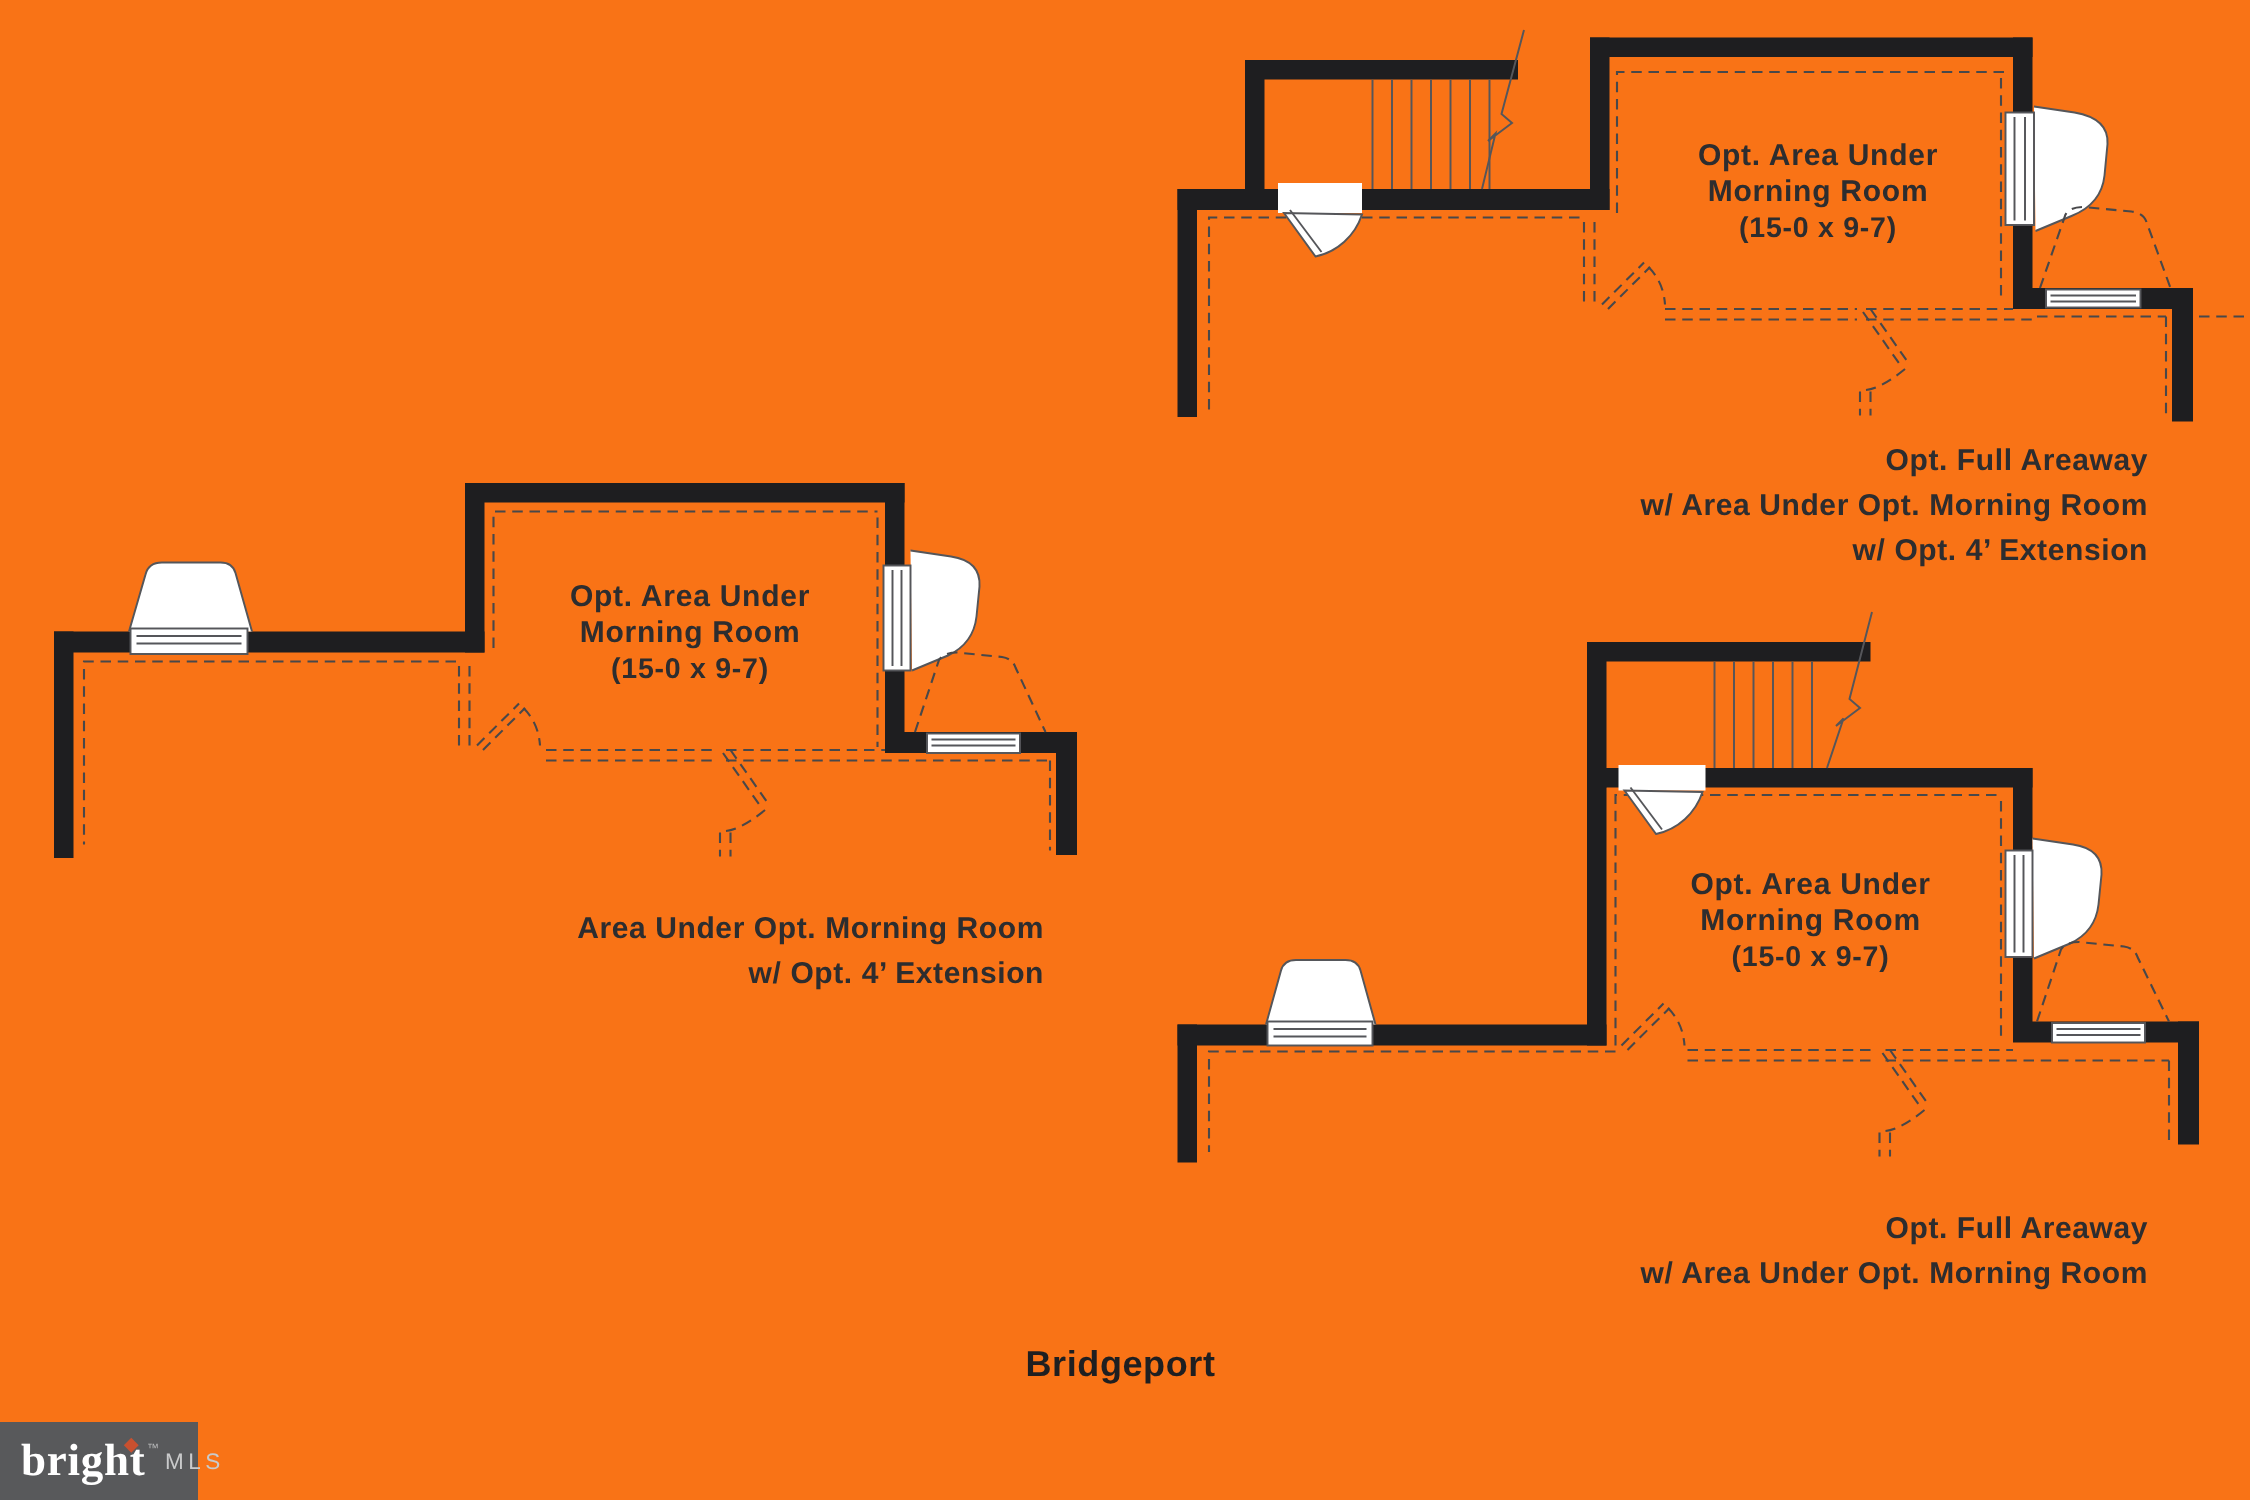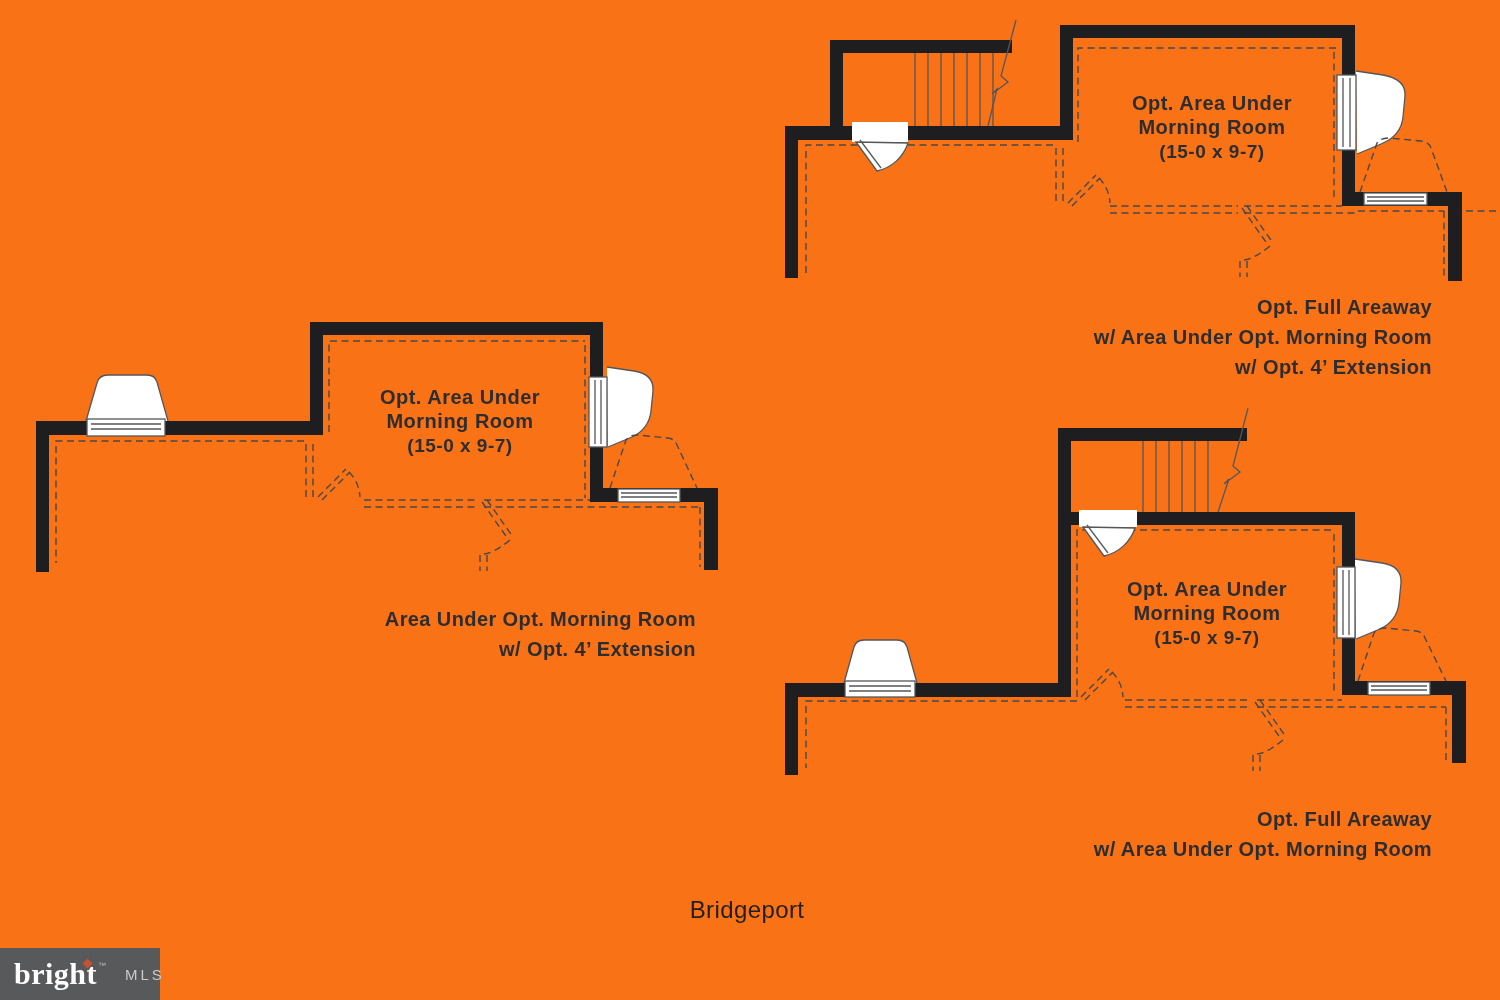--- a/index.html
+++ b/index.html
@@ -14,30 +14,30 @@
   .s{stroke:var(--line);stroke-width:1.3;fill:none}
   .sf{stroke:var(--line);stroke-width:1.3;fill:#fff}
   .d{stroke:var(--dashed);stroke-width:1.4;fill:none;stroke-dasharray:7 4.5}
   .mask{fill:#fff;stroke:none}
   .lbl{font-family:"Liberation Sans",sans-serif;font-weight:700;font-size:20px;
        fill:var(--text);text-anchor:middle;letter-spacing:.5px}
   .lbl.dims{font-size:19px}
   .caption{position:absolute;width:600px;text-align:right;color:var(--text);
            font-weight:700;font-size:20px;line-height:30px;letter-spacing:.4px}
   .title-block{position:absolute;left:447px;top:890px;width:600px;text-align:center;
-           color:#1f1f21;font-weight:400;font-size:24px;line-height:40px;letter-spacing:.4px}
-  .logo{position:absolute;left:0;top:948px;width:160px;height:52px;background:var(--logo-bg);
+           color:#1f1f21;font-weight:700;font-size:24px;line-height:40px;letter-spacing:.4px}
+  .logo{position:absolute;left:0;top:948px;width:132px;height:52px;background:var(--logo-bg);
         display:flex;align-items:center;padding-left:14px}
   .logo-brand{font-family:"Liberation Serif",serif;font-weight:700;font-size:30px;
         color:#fff;letter-spacing:.5px;line-height:1}
   .logo-diamond{position:absolute;left:84px;top:12px;width:7px;height:7px;
         background:var(--logo-accent);transform:rotate(45deg)}
   .logo-tm{font-size:8px;color:#b9babb;vertical-align:top;margin-left:1px;position:relative;top:-9px}
   .logo-suffix{font-family:"Liberation Sans",sans-serif;font-size:15px;color:var(--logo-suffix);
-        letter-spacing:3px;margin-left:19px;font-weight:400}
+        letter-spacing:3px;margin-left:4px;font-weight:400}
 </style>
 </head>
 <body>
 
 <div id="canvas">
 
 <svg class="plansheet" width="1500" height="1000" viewBox="0 0 1500 1000">
 
   <g>
     <g>

